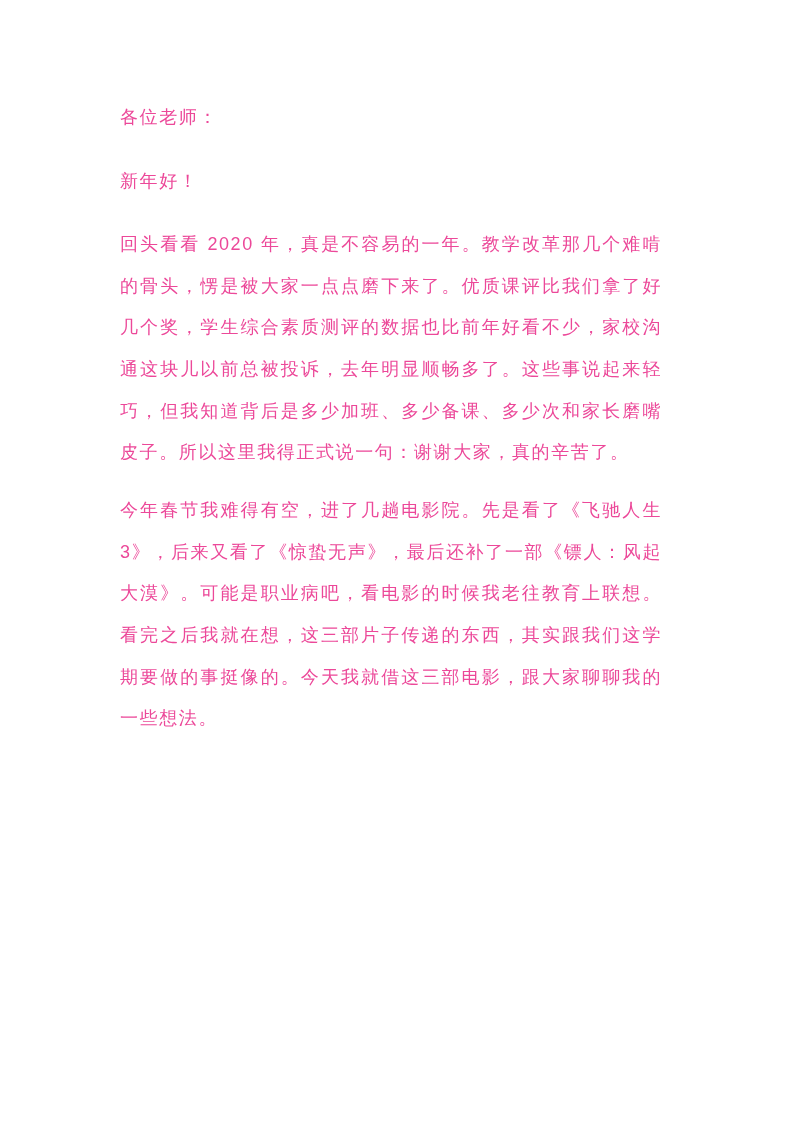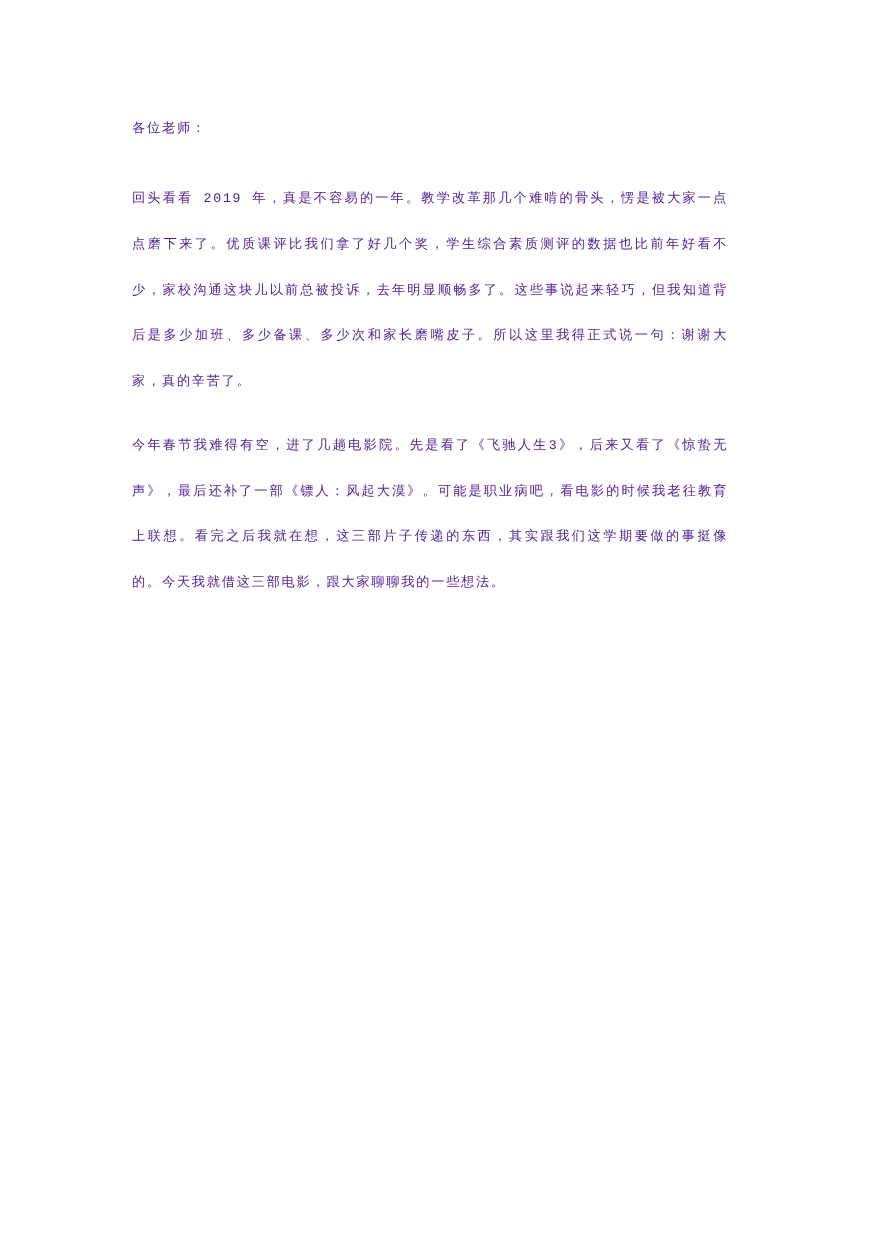--- a/index.html
+++ b/index.html
@@ -11,34 +11,35 @@
     width: 793px;
     height: 1122px;
     position: relative;
     overflow: hidden;
   }
   .page {
     position: absolute;
     left: 120px;
     top: 97px;
     width: 542px;
-    font-family: Liberation Mono, monospace;
-    font-size: 12px;
-    color: #4c1d95;
+    font-family: Liberation Sans, sans-serif;
+    font-size: 18px;
+    color: #ec4899;
     line-height: 41.6px;
     letter-spacing: 1.6px;
   }
   .page p {
     margin: 0 0 16.5px 0;
     text-align: justify;
   }
   .page p.salutation {
     margin-bottom: 22px;
   }
 </style>
 </head>
 <body>
 
 <div class="page">
   <p class="salutation">各位老师：</p>
-  <p>回头看看 2019 年，真是不容易的一年。教学改革那几个难啃的骨头，愣是被大家一点点磨下来了。优质课评比我们拿了好几个奖，学生综合素质测评的数据也比前年好看不少，家校沟通这块儿以前总被投诉，去年明显顺畅多了。这些事说起来轻巧，但我知道背后是多少加班、多少备课、多少次和家长磨嘴皮子。所以这里我得正式说一句：谢谢大家，真的辛苦了。</p>
+  <p class="salutation">新年好！</p>
+  <p>回头看看 2020 年，真是不容易的一年。教学改革那几个难啃的骨头，愣是被大家一点点磨下来了。优质课评比我们拿了好几个奖，学生综合素质测评的数据也比前年好看不少，家校沟通这块儿以前总被投诉，去年明显顺畅多了。这些事说起来轻巧，但我知道背后是多少加班、多少备课、多少次和家长磨嘴皮子。所以这里我得正式说一句：谢谢大家，真的辛苦了。</p>
   <p>今年春节我难得有空，进了几趟电影院。先是看了《飞驰人生3》，后来又看了《惊蛰无声》，最后还补了一部《镖人：风起大漠》。可能是职业病吧，看电影的时候我老往教育上联想。看完之后我就在想，这三部片子传递的东西，其实跟我们这学期要做的事挺像的。今天我就借这三部电影，跟大家聊聊我的一些想法。</p>
 </div>
 
 </body></html>

